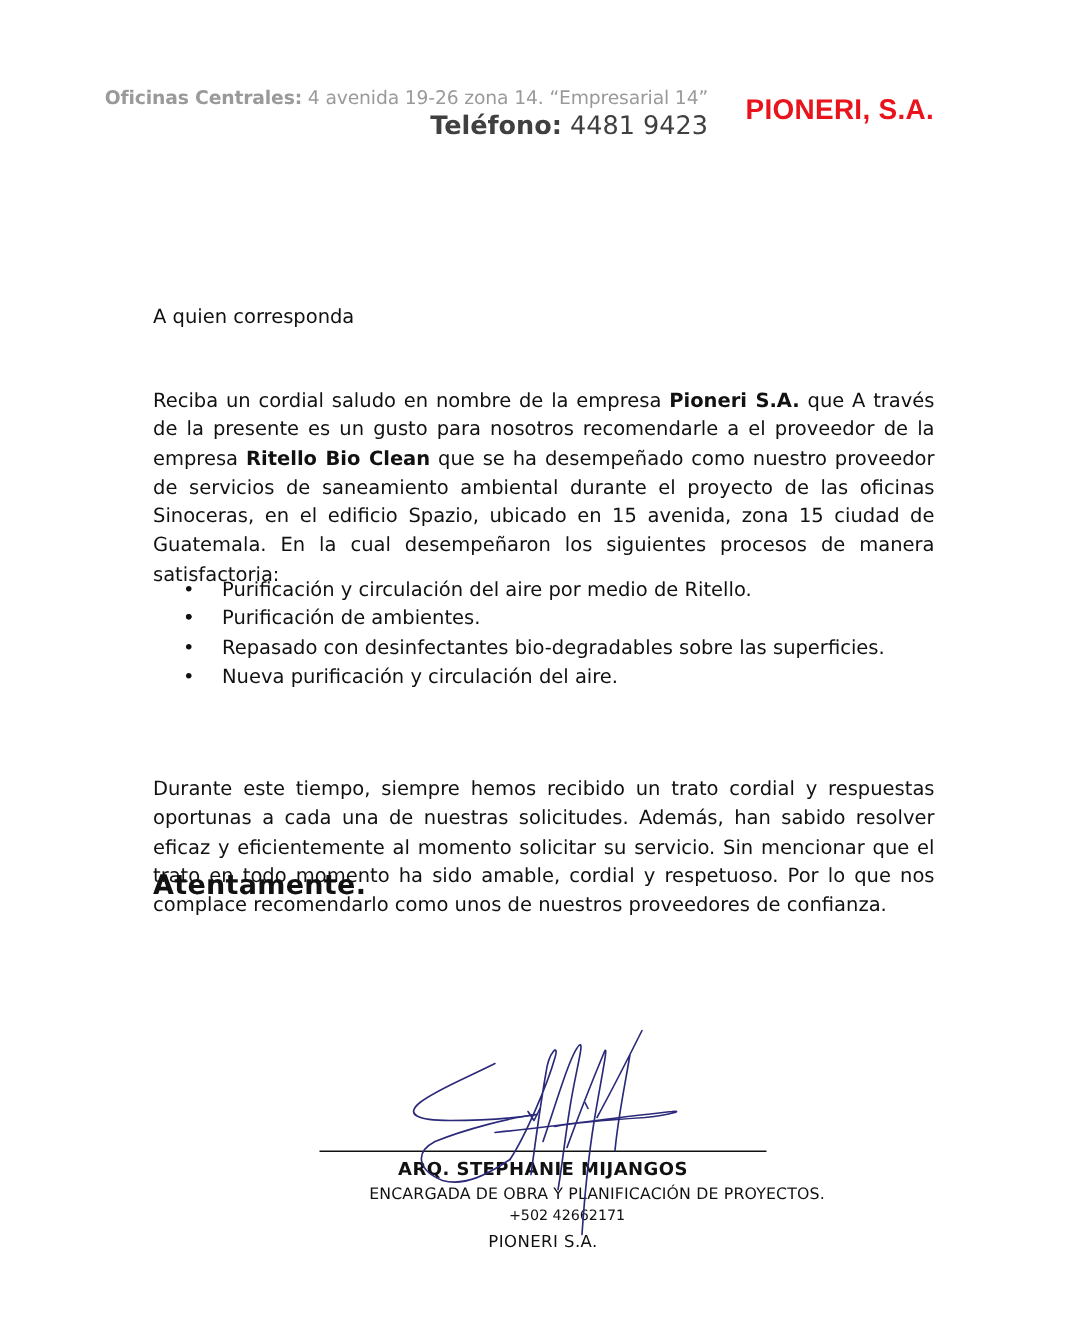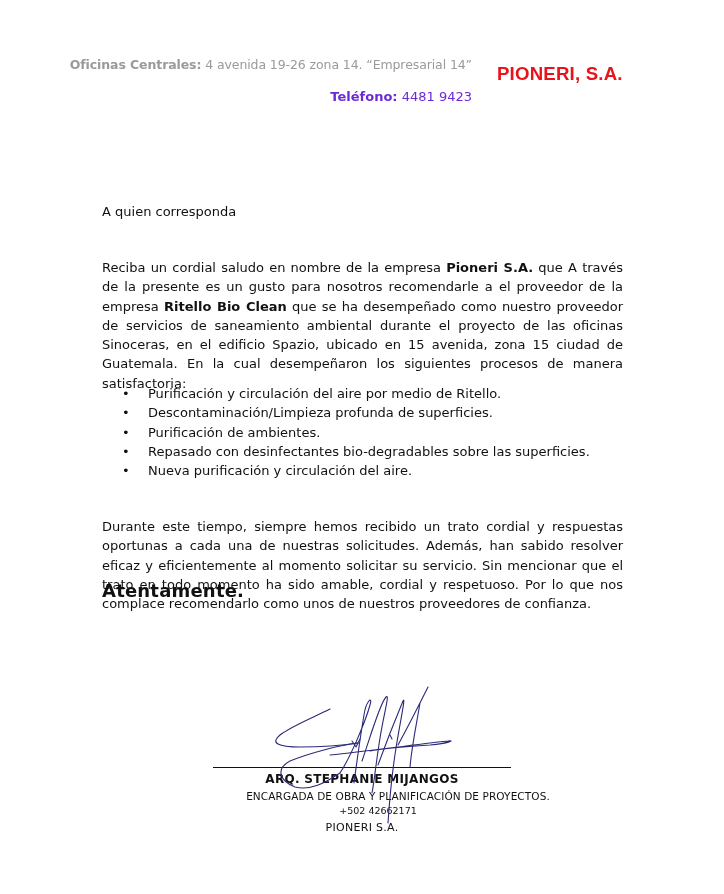--- a/index.html
+++ b/index.html
@@ -2,21 +2,21 @@
 <html><head>
 <meta charset="utf-8">
 <style>
   html, body { margin: 0; padding: 0; background: #ffffff; }
   body { width: 724px; height: 894px; position: relative; overflow: hidden;
          font-family: "DejaVu Sans", "Liberation Sans", sans-serif; color: #111; }
   .page { position: absolute; left: 0; top: 0; width: 724px; height: 894px; background: #fff; }
 
   .hdr-addr { position: absolute; top: 57px; right: 252px; font-size: 12.5px; color: #9a9a9a; white-space: nowrap; text-align: right; letter-spacing: -0.1px; margin-left: 20px; }
   .hdr-addr b { font-weight: bold; color: #9a9a9a; }
-  .hdr-phone { position: absolute; top: 74px; right: 252px; font-size: 13px; color: #6d28d9; white-space: nowrap; text-align: right; margin-top: 15px; }
+  .hdr-phone { position: absolute; top: 74px; right: 252px; font-size: 17px; color: #404040; white-space: nowrap; text-align: right; }
   .hdr-phone b { font-weight: bold; }
   .brand { position: absolute; top: 63px; left: 497px; font-family: "Liberation Sans", sans-serif; font-weight: bold; font-size: 19px; color: #e8131b; letter-spacing: 0.2px; transform: scaleX(0.98); transform-origin: left; white-space: nowrap; }
 
   .date { position: absolute; top: 145px; right: 101px; font-size: 13px; white-space: nowrap; }
   .salutation { position: absolute; top: 204px; left: 102px; font-size: 13px; }
 
   .para { position: absolute; left: 102px; width: 521px; font-size: 13px; line-height: 19.3px; text-align: justify; }
   .p1 { top: 258px; }
   .p2 { top: 489px; margin-top: 28px; }
   .para b { font-weight: bold; }
@@ -49,21 +49,21 @@
     <span>4481 9423</span>
   </div>
   <div class="brand">PIONERI, S.A.</div>
 
   <div class="salutation">A quien corresponda</div>
 
   <div class="para p1"><span>Reciba un cordial saludo en nombre de la empresa </span><b>Pioneri S.A.</b><span> que A través de la presente es un gusto para nosotros recomendarle a el proveedor de la empresa </span><b>Ritello Bio Clean</b><span> que se ha desempeñado como nuestro proveedor de servicios de saneamiento ambiental durante el proyecto de las oficinas Sinoceras, en el edificio Spazio, ubicado en 15 avenida, zona 15 ciudad de Guatemala. En la cual desempeñaron los siguientes procesos de manera satisfactoria:</span></div>
 
   <ul class="bullets">
     <li><span class="dot">•</span><span>Purificación y circulación del aire por medio de Ritello.</span></li>
-    <li><span class="dot">•</span><span>Descontaminación/Limpieza profunda de superficies.</span></li>
+    <li><span class="dot">•</span></li>
     <li><span class="dot">•</span><span>Purificación de ambientes.</span></li>
     <li><span class="dot">•</span><span>Repasado con desinfectantes bio-degradables sobre las superficies.</span></li>
     <li><span class="dot">•</span><span>Nueva purificación y circulación del aire.</span></li>
   </ul>
 
   <div class="para p2">Durante este tiempo, siempre hemos recibido un trato cordial y respuestas oportunas a cada una de nuestras solicitudes. Además, han sabido resolver eficaz y eficientemente al momento solicitar su servicio. Sin mencionar que el trato en todo momento ha sido amable, cordial y respetuoso. Por lo que nos complace recomendarlo como unos de nuestros proveedores de confianza.</div>
 
   <div class="closing">Atentamente.</div>
 
   <div class="sig-line"></div>

